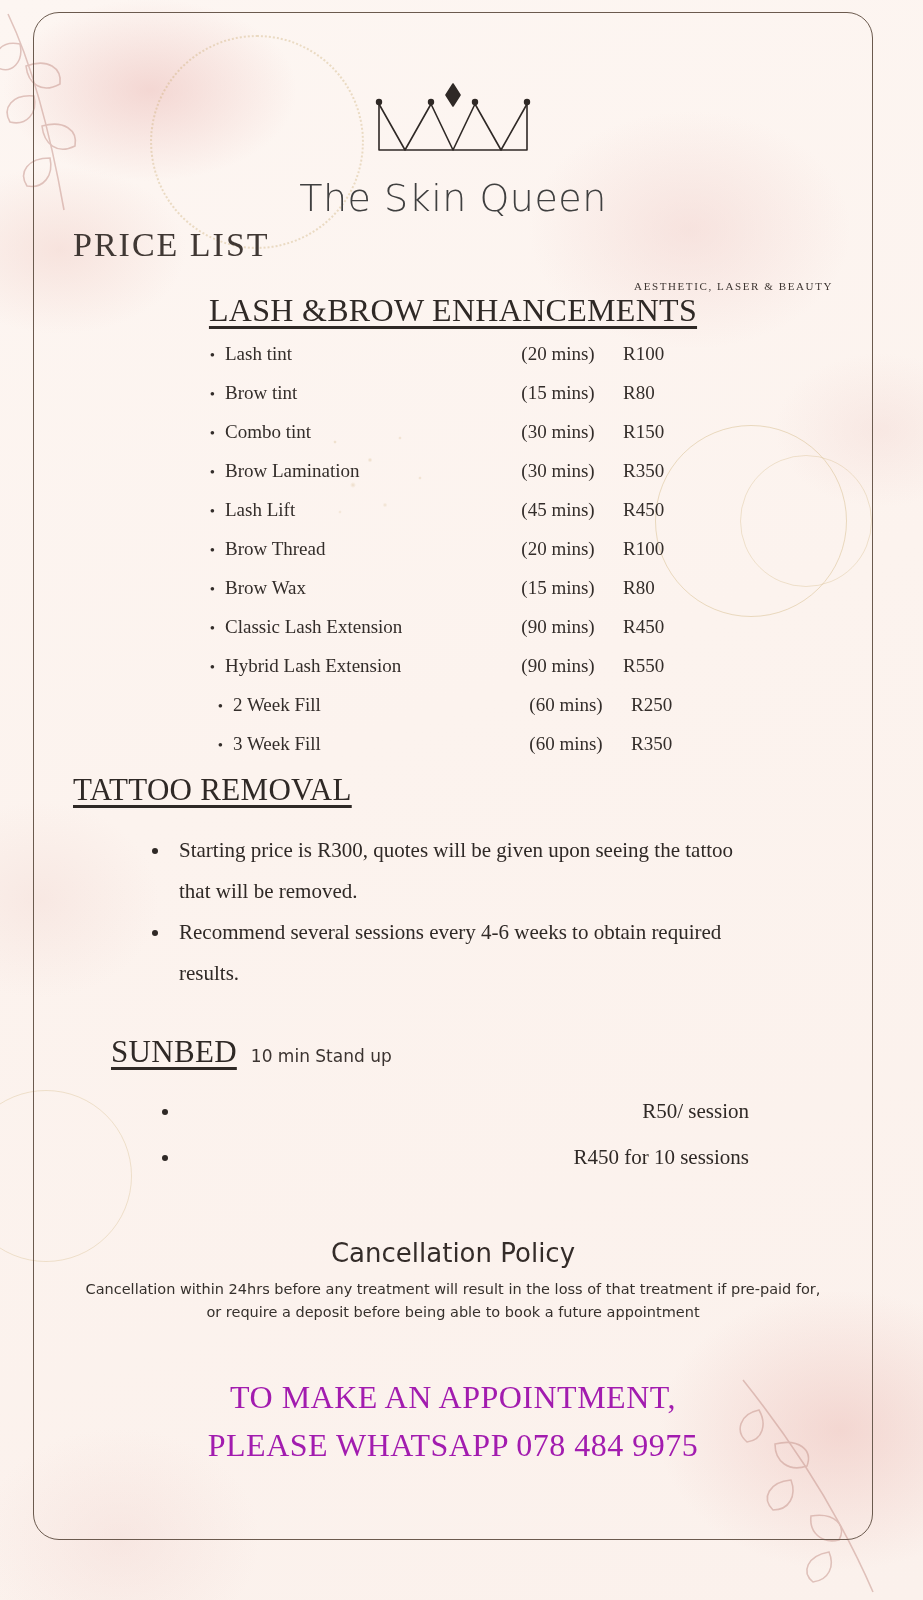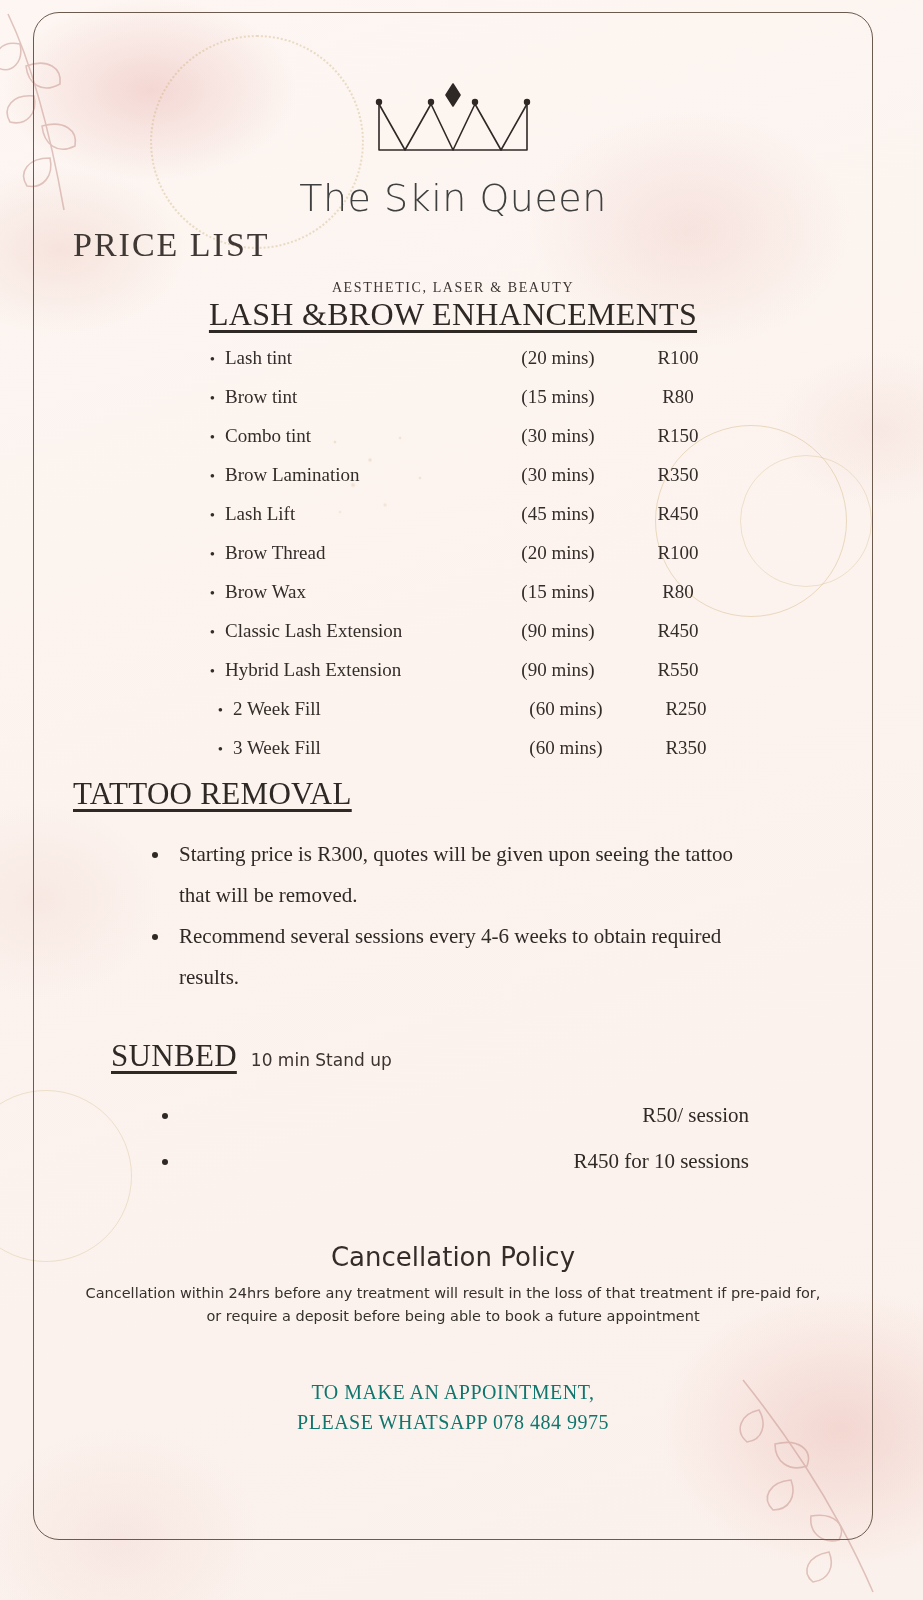--- a/index.html
+++ b/index.html
@@ -90,22 +90,22 @@
     margin-top: 10px;
   }
   .pricelist {
     text-align: left;
     font-size: 34px;
     letter-spacing: 2px;
     color: #403834;
     margin-top: 6px;
   }
   .tagline {
-    text-align: center;
-    font-size: 14px;
+    text-align: right;
+    font-size: 11px;
     letter-spacing: 1.6px;
     color: #3d3531;
     margin-top: 16px;
   }
 
   
   h2.section {
     font-weight: 400;
     color: #2f2926;
     text-decoration: underline;
@@ -154,21 +154,21 @@
   }
   .price-row .bullet {
     width: 24px;
     text-align: right;
     padding-right: 10px;
     font-size: 15px;
     color: #332d2a;
   }
   .price-row .name   { width: 268px; }
   .price-row .dur    { width: 130px; text-align: center; }
-  .price-row .amount { width: 110px; text-align: center; }
+  .price-row .amount { width: 110px; text-align: left; }
   .indent-90  { margin-left: 118px; }
   .indent-100 { margin-left: 126px; }
 
   
   ul.bullets {
     margin: 22px 0 0 0;
     padding-left: 98px;
     list-style: disc;
     color: #2f2926;
   }
@@ -196,23 +196,23 @@
     font-family: "DejaVu Sans", sans-serif;
     font-size: 14.5px;
     line-height: 1.55;
     color: #35302c;
     margin: 10px auto 0 auto;
     max-width: 740px;
   }
   .appointment {
     text-align: center;
     margin-top: 50px;
-    font-size: 20px;
+    font-size: 32px;
     letter-spacing: 0.5px;
-    color: #0f766e;
+    color: #a21caf;
     line-height: 1.5;
   }
 </style>
 </head>
 <body>
 
 <div class="bg">
   <div class="ring r1"></div>
   <div class="ring r2"></div>
   <div class="ring r3"></div>

